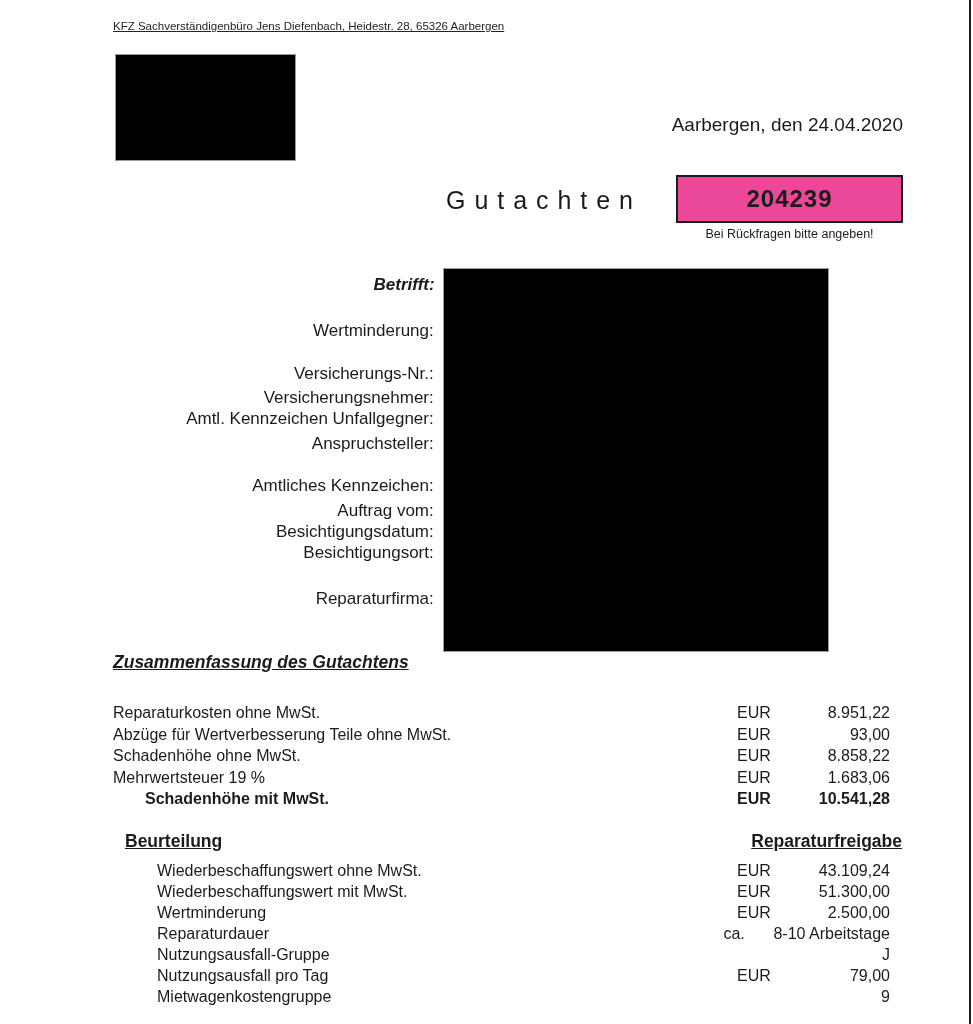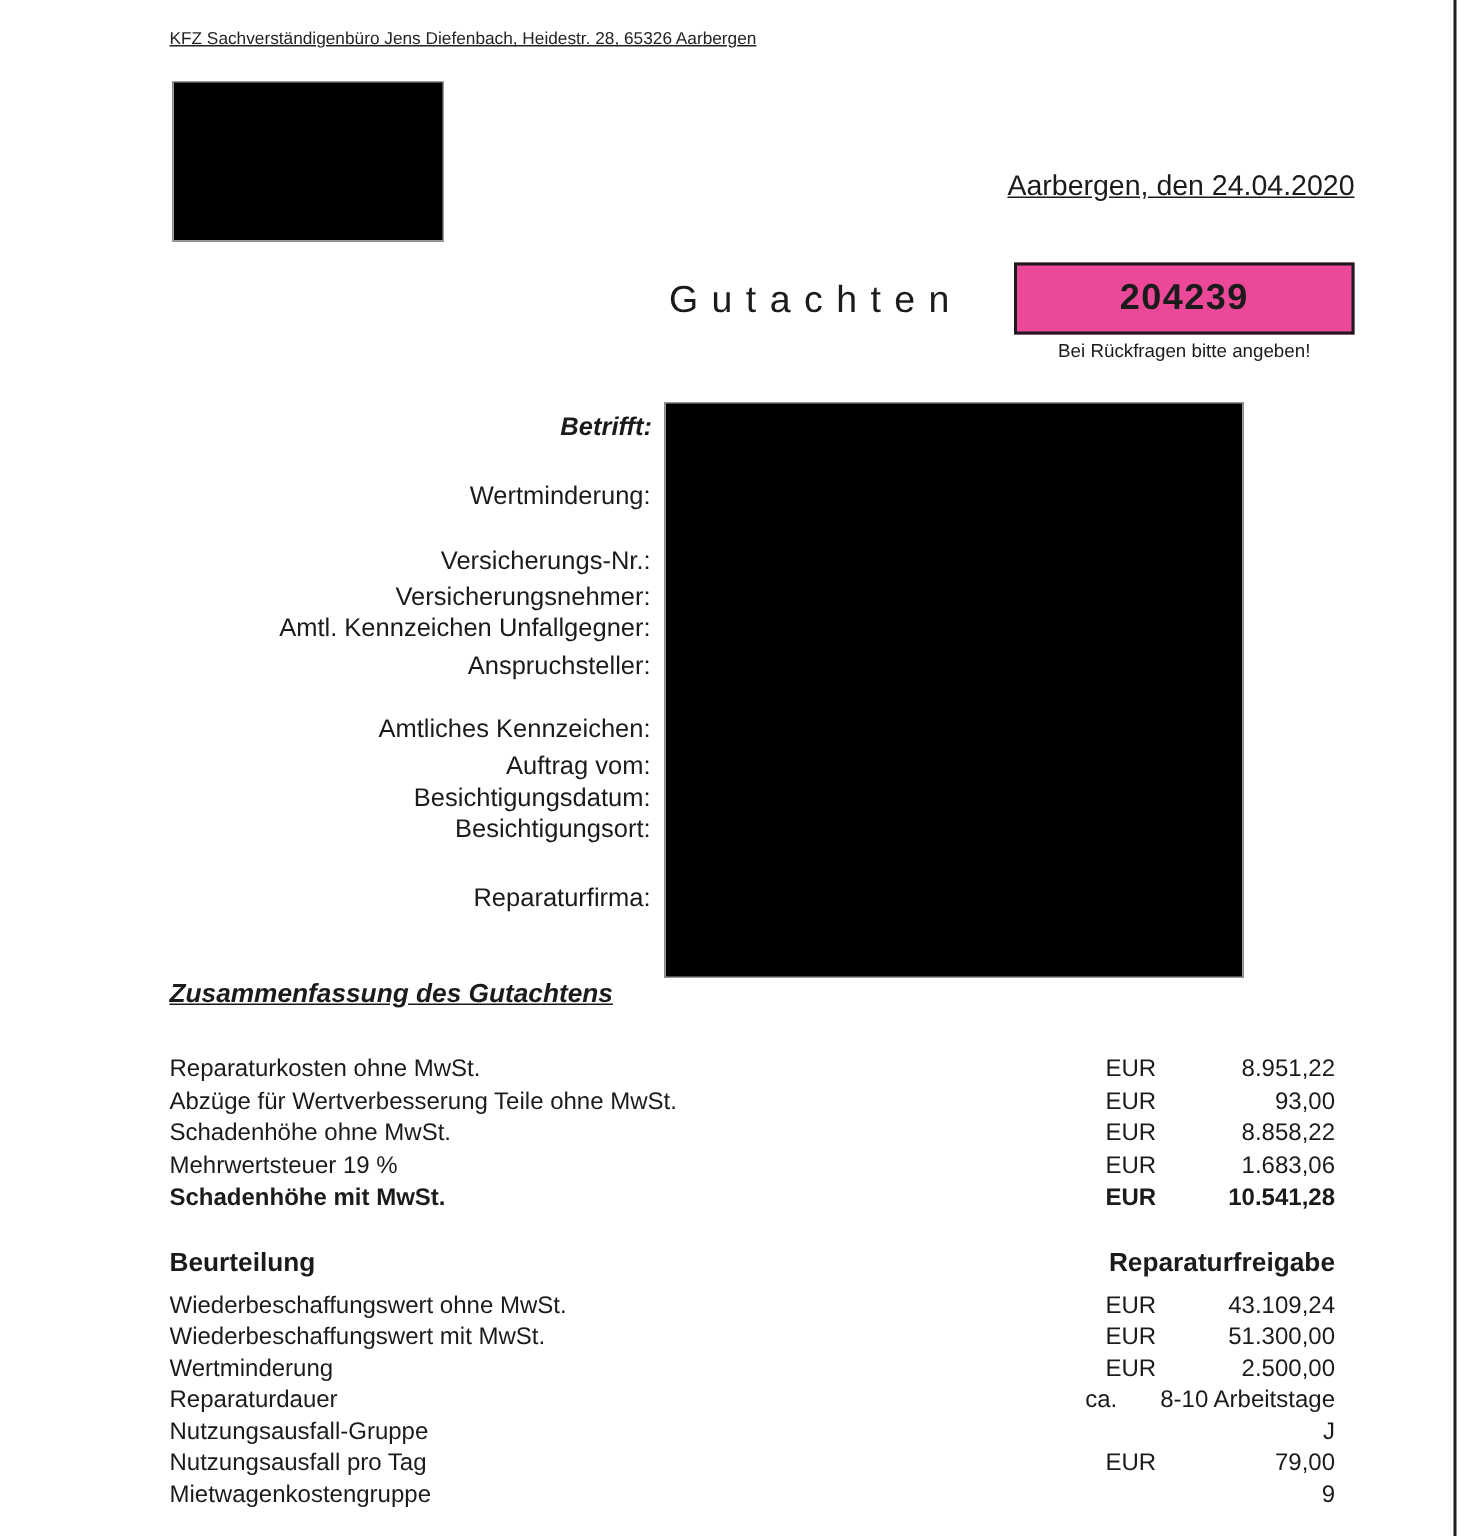--- a/index.html
+++ b/index.html
@@ -13,21 +13,21 @@
   }
   .letterhead {
     position:absolute; left:113px; top:20px; font-size:11.5px;
     text-decoration:underline; color:#242424; white-space:nowrap;
   }
   .redaction-sender {
     position:absolute; left:115px; top:54px; width:179px; height:105px;
     background:#000; border:1px solid #9a9a9a;
   }
   .date-line {
-    position:absolute; right:70px; top:114px; font-size:19px; white-space:nowrap;text-decoration:underline;
+    position:absolute; right:70px; top:114px; font-size:19px; white-space:nowrap;
   }
   .report-title {
     position:absolute; left:446px; top:186px; font-size:25px; font-weight:normal;
     letter-spacing:1px; white-space:nowrap;
   }
   .report-number-box {
     position:absolute; left:676px; top:175px; width:227px; height:48px;
     background:#ec4899; border:2px solid #1b1b1b; box-sizing:border-box;
     display:flex; align-items:center; justify-content:center;
     font-size:24px; font-weight:bold; letter-spacing:1px;
@@ -46,29 +46,29 @@
     background:#000; border:1px solid #9a9a9a; box-sizing:border-box;
   }
   .summary-heading {
     position:absolute; left:113px; top:652px; font-size:17.5px;
     font-weight:bold; font-style:italic; text-decoration:underline; white-space:nowrap;
   }
   .money-table { position:absolute; left:113px; width:777px; font-size:16px; }
   .summary-table { top:704px; }
   .assessment-table { top:862px; }
   .money-row { display:flex; height:21.5px; }
-  .assessment-table .money-row { height:21px; }
+  .assessment-table .money-row { height:21px;margin-left:44px; }
   .m-label { flex:1; white-space:nowrap; }
   .m-cur { width:50px; white-space:nowrap; }
   .m-amt { min-width:103px; text-align:right; white-space:nowrap; }
-  .bold { font-weight:bold; }
+  .bold { font-weight:bold;margin-left:32px; }
   .assessment-heading-row {
-    position:absolute; left:113px; top:831px; width:777px;
+    position:absolute; left:125px; top:831px; width:777px;
     display:flex; justify-content:space-between;
-    font-size:17.5px; font-weight:bold;
+    font-size:17.5px; font-weight:bold;text-decoration:underline;
   }
 </style>
 </head>
 <body>
 
 <div class="page">
 
   <div class="letterhead">KFZ Sachverständigenbüro Jens Diefenbach, Heidestr. 28, 65326 Aarbergen</div>
 
   <div class="redaction-sender"></div>

